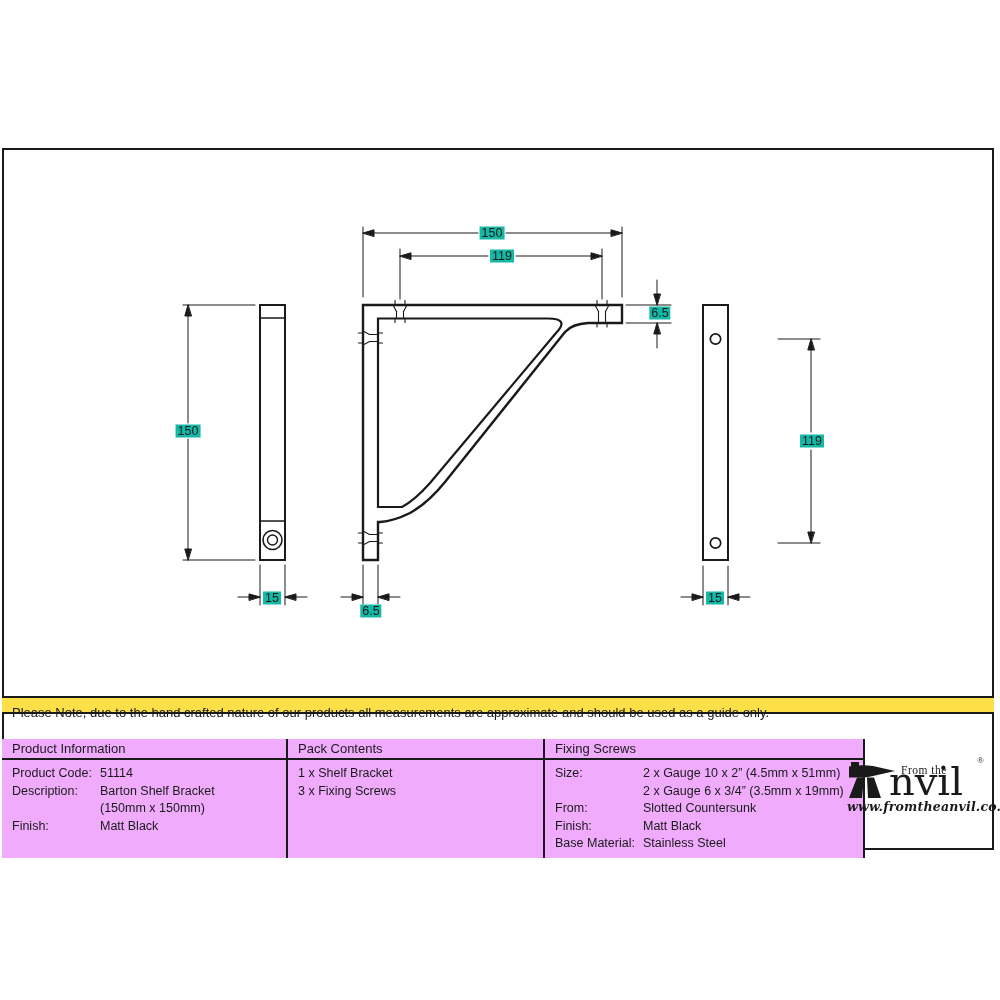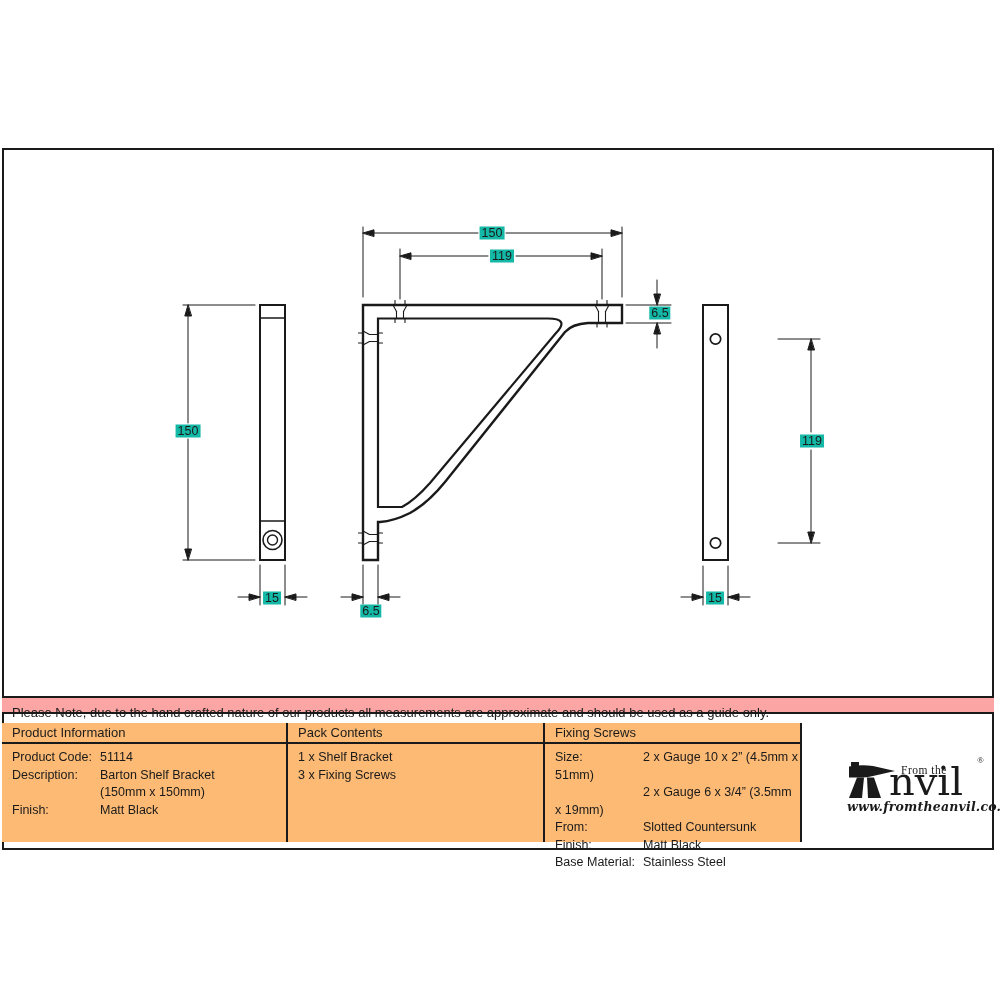--- a/index.html
+++ b/index.html
@@ -6,23 +6,23 @@
   .page{position:relative;width:1000px;height:1000px;background:#fff;
         font-family:"Liberation Sans",sans-serif;color:#1a1a1a;overflow:hidden;}
   .frame{position:absolute;left:2px;top:148px;width:992px;height:702px;
          border:2px solid #1a1a1a;box-sizing:border-box;}
   svg.draw{position:absolute;left:0;top:0;width:1000px;height:1000px;}
   svg.draw *{vector-effect:non-scaling-stroke;}
   .dim{position:absolute;transform:translate(-50%,-50%);background:#14b8a6;
        font-size:12.5px;line-height:13px;padding:0 2px;white-space:nowrap;color:#1a1a1a;}
   .note-row{position:absolute;left:2px;top:696px;width:992px;height:18px;
             border-top:2px solid #1a1a1a;border-bottom:2px solid #1a1a1a;
-            box-sizing:border-box;background:#fca5a5;}
+            box-sizing:border-box;background:#fde047;}
   .note-row span{display:block;padding:7px 0 0 10px;font-size:13px;}
-  .tcol{position:absolute;top:723px;height:119px;box-sizing:border-box;background:#fdba74;}
+  .tcol{position:absolute;top:739px;height:119px;box-sizing:border-box;background:#f0abfc;}
   .tcol.b{border-right:2px solid #1a1a1a;}
   .cell-header{height:21px;border-bottom:2px solid #1a1a1a;box-sizing:border-box;
                line-height:19px;padding-left:10px;font-size:13px;}
   .cell-body{padding:5px 0 0 10px;font-size:12.5px;line-height:17.5px;}
   .trow .tlabel{display:inline-block;width:88px;}
   .logo-cell{position:absolute;left:825px;top:731px;width:171px;height:119px;}
   .logo-from{position:absolute;left:76px;top:33px;font-family:"Liberation Serif",serif;
              font-size:11.5px;letter-spacing:0.5px;}
   .logo-nvil{position:absolute;left:64px;top:30px;font-family:"DejaVu Serif",serif;
              font-size:40px;line-height:40px;}
@@ -206,21 +206,21 @@
   </div>
 
   <div class="tcol b" style="left:288px;width:257px;">
     <div class="cell-header">Pack Contents</div>
     <div class="cell-body">
       <div class="trow">1 x Shelf Bracket</div>
       <div class="trow">3 x Fixing Screws</div>
     </div>
   </div>
 
-  <div class="tcol b" style="left:545px;width:257px;">
+  <div class="tcol b" style="left:545px;width:320px;">
     <div class="cell-header">Fixing Screws</div>
     <div class="cell-body">
       <div class="trow">
         <span class="tlabel">Size:</span><span class="tvalue">2 x Gauge 10 x 2” (4.5mm x 51mm)</span>
       </div>
       <div class="trow">
         <span class="tlabel"></span><span class="tvalue">2 x Gauge 6 x 3/4” (3.5mm x 19mm)</span>
       </div>
       <div class="trow">
         <span class="tlabel">From:</span><span class="tvalue">Slotted Countersunk</span>

